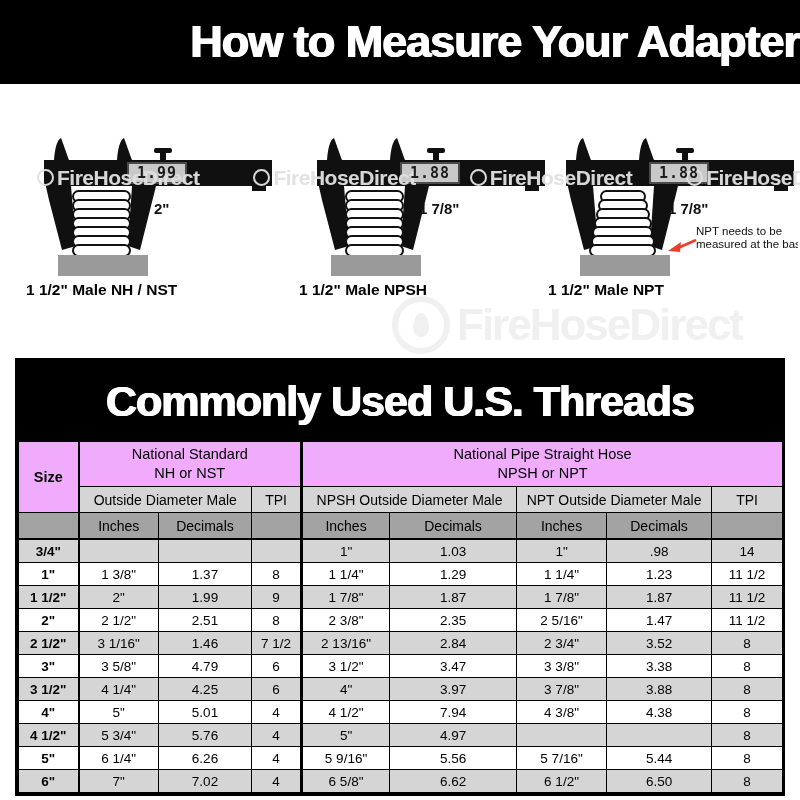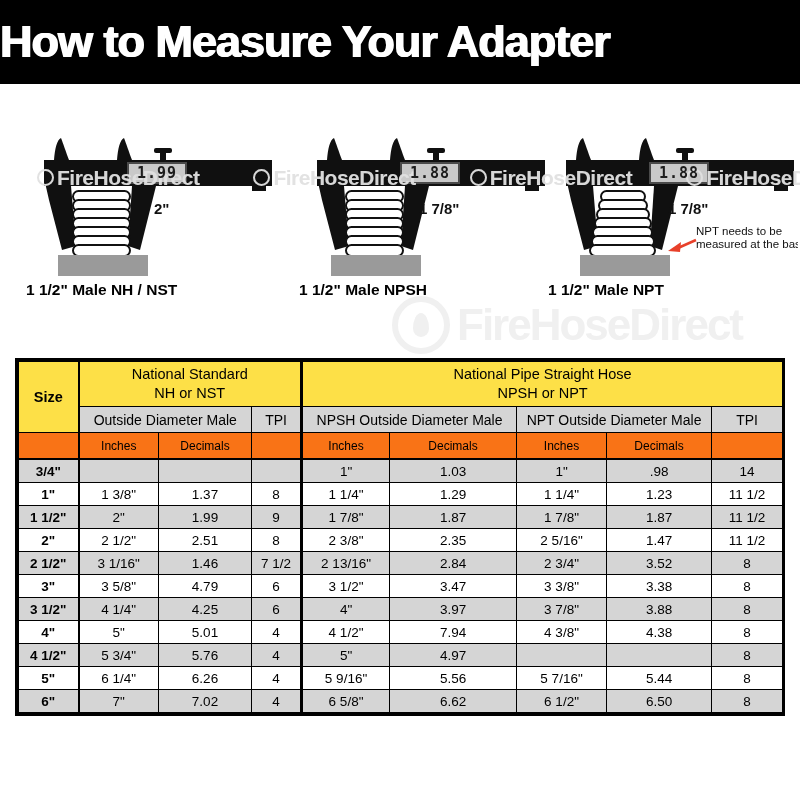--- a/index.html
+++ b/index.html
@@ -3,21 +3,21 @@
 <meta charset="utf-8">
 <style>
   html,body{margin:0;padding:0;}
   body{
     width:800px;height:800px;position:relative;background:#fff;
     font-family:"Liberation Sans",sans-serif;overflow:hidden;
   }
   
   .banner{
     position:absolute;left:0;top:0;width:800px;height:84px;background:#000;
-    color:#fff;display:flex;align-items:center;justify-content:flex-start;
+    color:#fff;display:flex;align-items:center;justify-content:flex-end;
     font-size:45px;font-weight:bold;letter-spacing:-1px;
     text-shadow:0.7px 0 0 #fff,-0.7px 0 0 #fff;
     white-space:nowrap;
   }
   
   .caliper{position:absolute;top:138px;width:260px;}
   #cal1{left:16px;} #cal2{left:289px;} #cal3{left:538px;}
   .caliper svg{display:block;}
   .lcd-digits{
     position:absolute;left:112px;top:25px;width:58px;height:20px;line-height:20px;
@@ -63,25 +63,25 @@
   .table-title{
     background:#000;color:#fff;height:80px;display:flex;align-items:center;
     justify-content:center;font-size:43px;font-weight:bold;letter-spacing:-1px;
     text-shadow:0.7px 0 0 #fff,-0.7px 0 0 #fff;white-space:nowrap;
   }
   table{width:100%;border-collapse:collapse;table-layout:fixed;}
   th,td{
     border:1px solid #000;text-align:center;vertical-align:middle;padding:0;
     font-weight:normal;font-size:13.5px;color:#000;overflow:hidden;white-space:nowrap;
   }
-  tr.r1 th{height:44px;font-size:14.5px;background:#fde047;}
+  tr.r1 th{height:44px;font-size:14.5px;background:#f0abfc;}
   tr.r1 .hline{line-height:1.3;}
   th.size-h{font-weight:bold;font-size:15px;text-align:center;}
   tr.r2 th{height:25px;background:#d5d5d5;font-size:14px;text-align:center;}
-  tr.r3 td{height:25px;font-size:12px;border-bottom:2px solid #000;background:#f97316;}
+  tr.r3 td{height:25px;font-size:14px;border-bottom:2px solid #000;background:#a3a3a3;}
   tbody td{height:22px;}
   tbody td:first-child{font-weight:bold;}
   tbody tr.gray td{background:#d5d5d5;}
   .bR2{border-right:2px solid #000;}
   .bR3{border-right:3px solid #000;}
 </style>
 <style>tbody td:nth-child(1){border-right:2px solid #000;} tbody td:nth-child(4){border-right:3px solid #000;}</style></head>
 <body>
 
 <div class="banner">
@@ -218,20 +218,23 @@
 </div>
 
 <div class="wm-big">
   <span class="wm-big-circle">
       <span class="wm-big-flame"></span>
     </span>
   <span>FireHoseDirect</span>
 </div>
 
 <div class="table-wrap">
+  <div class="table-title">
+    <span>Commonly Used U.S. Threads</span>
+  </div>
   <table>
     <colgroup>
       <col style="width:60px">
         <col style="width:80px">
         <col style="width:93px">
       <col style="width:50px">
         <col style="width:88px">
         <col style="width:127px">
       <col style="width:90px">
         <col style="width:105px">

